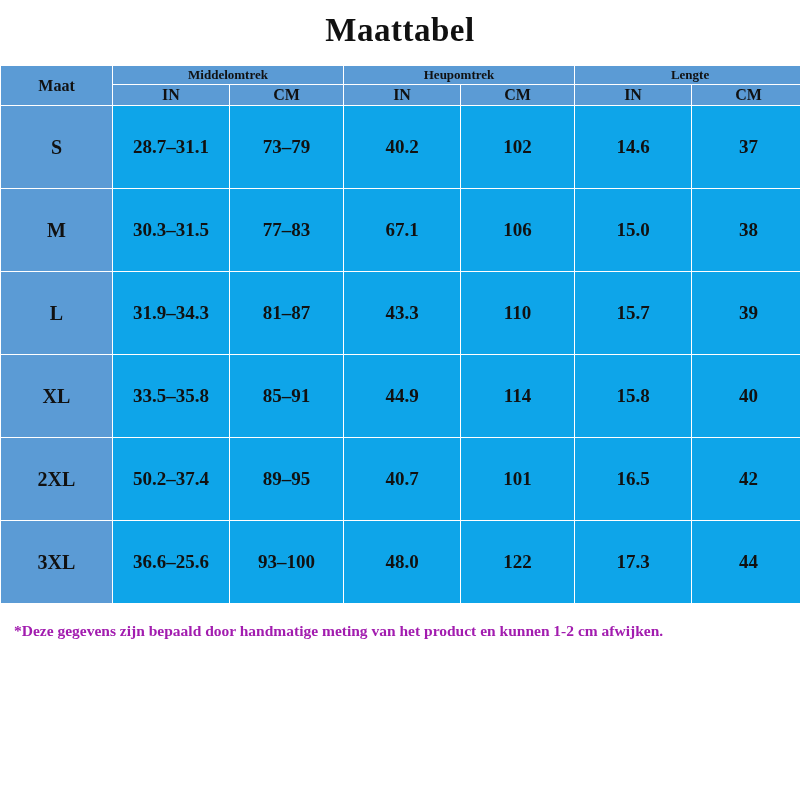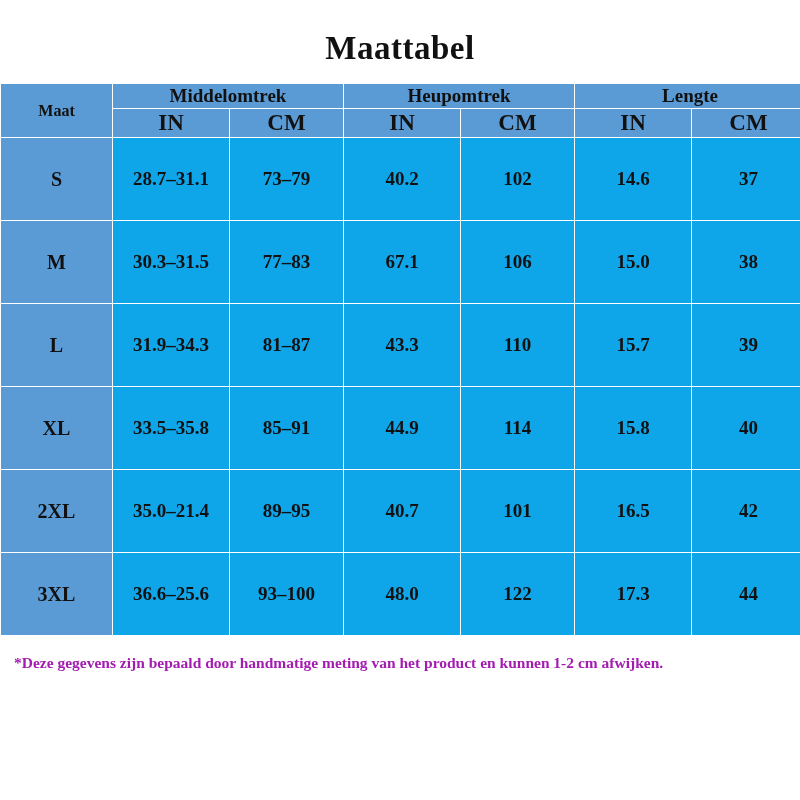--- a/index.html
+++ b/index.html
@@ -18,45 +18,45 @@
     width: 800px;
     height: 800px;
     position: relative;
     box-sizing: border-box;
   }
   .title {
     text-align: center;
     font-size: 33px;
     font-weight: bold;
     letter-spacing: 0.5px;
-    padding-top: 30px;
+    padding-top: 12px;
     padding-bottom: 16px;
     color: #111111;
   }
   table.size-table {
     width: 800px;
     border-collapse: collapse;
     table-layout: fixed;
   }
   table.size-table td,
   table.size-table th {
     border: 1px solid #ffffff;
     text-align: center;
     vertical-align: middle;
     font-weight: bold;
     color: #111111;
   }
   
   .hdr {
     background: #5b9bd5;
-    font-size: 19px;
+    font-size: 13px;
   }
   .hdr-sub {
     background: #5b9bd5;
-    font-size: 23px;
+    font-size: 16px;
   }
   .maat-cell {
     background: #5b9bd5;
     font-size: 16px;
   }
   .row-label {
     background: #5b9bd5;
     font-size: 20px;
     height: 80px;
   }
@@ -143,21 +143,21 @@
         <td class="row-label">XL</td>
         <td class="data-cell">33.5–35.8</td>
         <td class="data-cell">85–91</td>
         <td class="data-cell">44.9</td>
         <td class="data-cell">114</td>
         <td class="data-cell">15.8</td>
         <td class="data-cell">40</td>
       </tr>
       <tr>
         <td class="row-label">2XL</td>
-        <td class="data-cell">35.0–21.4</td>
+        <td class="data-cell">50.2–37.4</td>
         <td class="data-cell">89–95</td>
         <td class="data-cell">40.7</td>
         <td class="data-cell">101</td>
         <td class="data-cell">16.5</td>
         <td class="data-cell">42</td>
       </tr>
       <tr>
         <td class="row-label">3XL</td>
         <td class="data-cell">36.6–25.6</td>
         <td class="data-cell">93–100</td>

